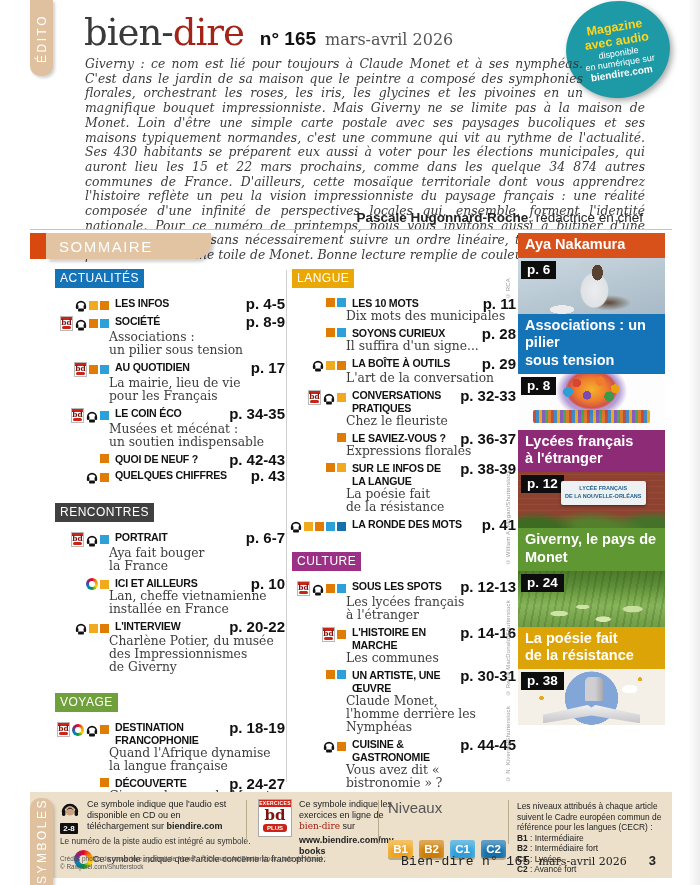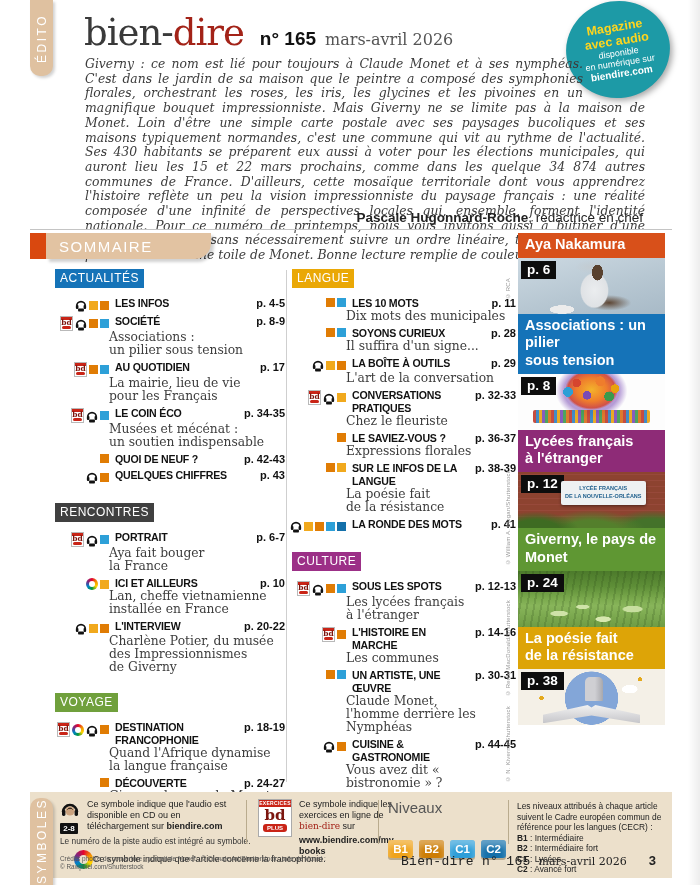--- a/index.html
+++ b/index.html
@@ -58,21 +58,21 @@
   .sec{margin:0;}
   .sec + .sec{margin-top:18px;}
   .sec-h{display:inline-block;color:#fff;font-weight:normal;font-size:12px;
          letter-spacing:.5px;padding:2px 5px 3px;margin-bottom:9px;}
   .row{margin-bottom:3px;}
   .item{display:flex;align-items:flex-start;}
   .icons{width:54px;min-width:54px;display:flex;justify-content:flex-end;
          align-items:center;gap:2px;padding-right:6px;padding-top:1px;}
   .ttl{flex:1;font-weight:bold;font-size:10.6px;line-height:13px;letter-spacing:-.2px;
        color:#111;white-space:pre-line;}
-  .pg{font-weight:bold;font-size:11px;line-height:13px;color:#111;white-space:nowrap;margin-left:4px;}
+  .pg{font-weight:bold;font-size:15px;line-height:13px;color:#111;white-space:nowrap;margin-left:4px;}
   .sub{margin:0 0 4px 54px;font-family:"DejaVu Serif",serif;font-size:12.3px;
        line-height:13px;color:#3d3d3d;white-space:pre-line;}
   .sub:empty{display:none;margin:0;}
 
   
   .ic{display:inline-block;flex:none;}
   .sq{width:9px;height:9px;}
   .ic-audio svg{display:block;}
   .ic-bd{width:13px;height:15px;border:1px solid #b9b9b9;background:#fff;
          display:inline-flex;flex-direction:column;align-items:center;box-sizing:border-box;}

